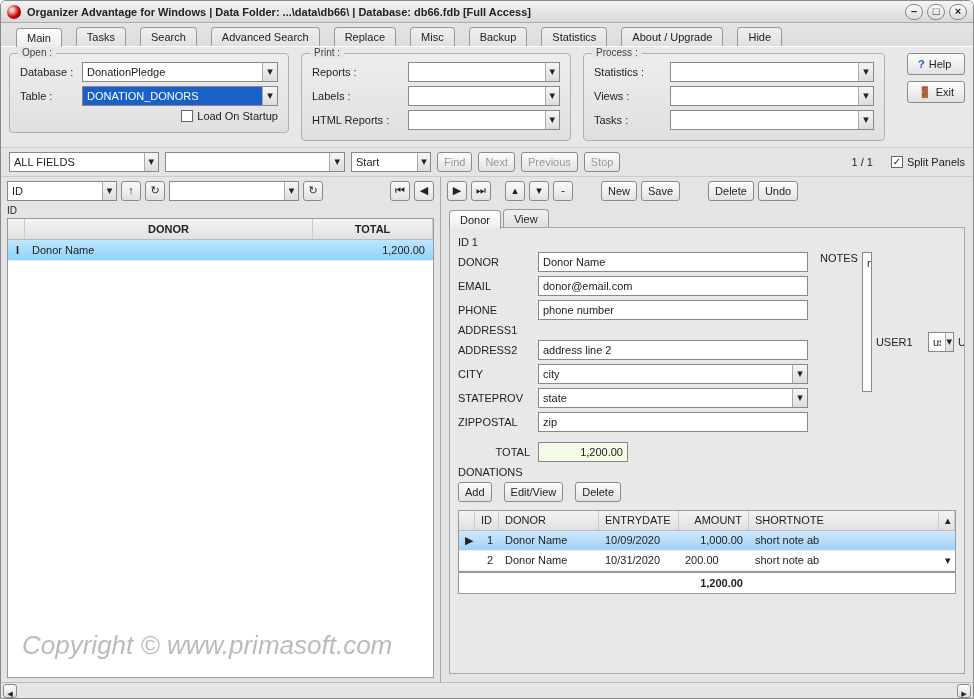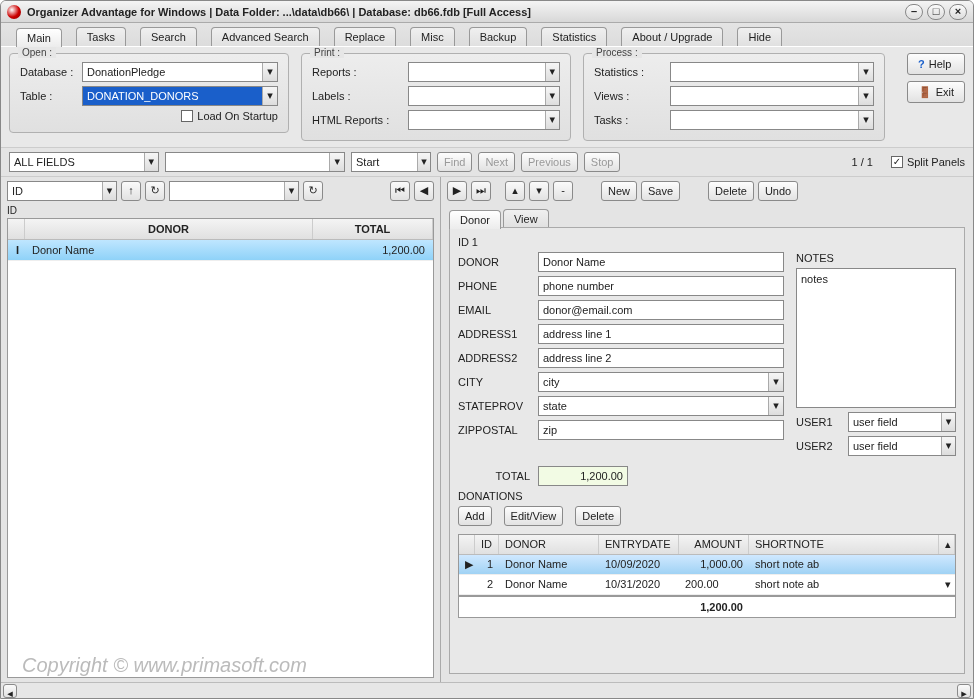--- a/index.html
+++ b/index.html
@@ -32,21 +32,21 @@
 .leftpane{width:440px;display:flex;flex-direction:column;border-right:1px solid #aaa}
 .rightpane{flex:1;display:flex;flex-direction:column}
 .panebar{display:flex;align-items:center;gap:4px;padding:4px 6px;background:#e4e4e4}
 .iconbtn{width:20px;height:20px;border:1px solid #8a8a8a;border-radius:3px;background:linear-gradient(#fafafa,#e2e2e2);text-align:center;line-height:17px}
 .grid{flex:1;background:#fff;border:1px solid #999;margin:2px 6px 4px;display:flex;flex-direction:column}
 .ghdr{display:flex;background:linear-gradient(#f4f4f4,#e0e0e0);border-bottom:1px solid #bbb}
 .ghdr>div{padding:4px 8px;font-weight:bold;text-align:center;border-right:1px solid #ccc}
 .grow{display:flex;border-bottom:1px solid #eee}
 .grow>div{padding:4px 8px}
 .grow.sel{background:linear-gradient(#bfe6ff,#8fd2f8)}
-.watermark{color:#bbb;font-size:20px;font-style:italic;padding:0 0 0 14px}
+.watermark{color:#bbb;font-size:26px;font-style:italic;padding:0 0 16px 14px}
 .formtabs{display:flex;gap:2px;margin:4px 8px -1px}
 .formtabs .tab{font-size:11px}
 .formbody{border:1px solid #aaa;margin:0 8px 8px;background:#e8e8e8;padding:8px;display:flex;flex-direction:column;gap:4px;flex:1;overflow:auto}
 .fld{display:flex;align-items:center;gap:8px}
 .fld label{width:72px}
 .txt{flex:1;border:1px solid #888;background:#fff;height:20px;padding:0 4px}
 .txt.ro{background:#f2fbe4}
 .notes{border:1px solid #888;background:#fff;height:140px;padding:4px;overflow-y:scroll}
 .subgrid{border:1px solid #999;background:#fff;margin-top:4px}
 .subhdr{display:flex;background:linear-gradient(#f4f4f4,#e0e0e0);border-bottom:1px solid #bbb}
@@ -257,30 +257,29 @@
       <div class="formbody">
         <div style="font-size:10px"><span>ID</span> <span>1</span></div>
 
         <div style="display:flex;gap:12px">
           <div style="flex:1;display:flex;flex-direction:column;gap:4px">
             <div class="fld">
                 <label>DONOR</label>
                 <input class="txt" value="Donor Name" style="">
               </div>
             <div class="fld">
+                <label>EMAIL</label>
+                <input class="txt" value="donor@email.com" style="">
+              </div>
+            <div class="fld">
                 <label>PHONE</label>
                 <input class="txt" value="phone number" style="">
               </div>
             <div class="fld">
-                <label>EMAIL</label>
-                <input class="txt" value="donor@email.com" style="">
-              </div>
-            <div class="fld">
                 <label>ADDRESS1</label>
-                <input class="txt" value="address line 1" style="">
               </div>
             <div class="fld">
                 <label>ADDRESS2</label>
                 <input class="txt" value="address line 2" style="">
               </div>
             <div class="fld">
                 <label>CITY</label>
                 <div class="combo" style="flex:1">
                   <input value="city" style="">
                   <div class="drop">▾</div>
@@ -291,21 +290,21 @@
                 <div class="combo" style="flex:1">
                   <input value="state" style="">
                   <div class="drop">▾</div>
                 </div>
               </div>
             <div class="fld">
                 <label>ZIPPOSTAL</label>
                 <input class="txt" value="zip" style="">
               </div>
           </div>
-          <div style="width:160px;display:flex;flex-direction:column;gap:4px">
+          <div style="width:136px;display:flex;flex-direction:row;gap:4px">
             <div>NOTES</div>
             <div class="notes">notes</div>
             <div class="fld">
                 <label style="width:44px">USER1</label>
                 <div class="combo" style="flex:1">
                   <input value="user field" style="">
                   <div class="drop">▾</div>
                 </div>
               </div>
             <div class="fld">

